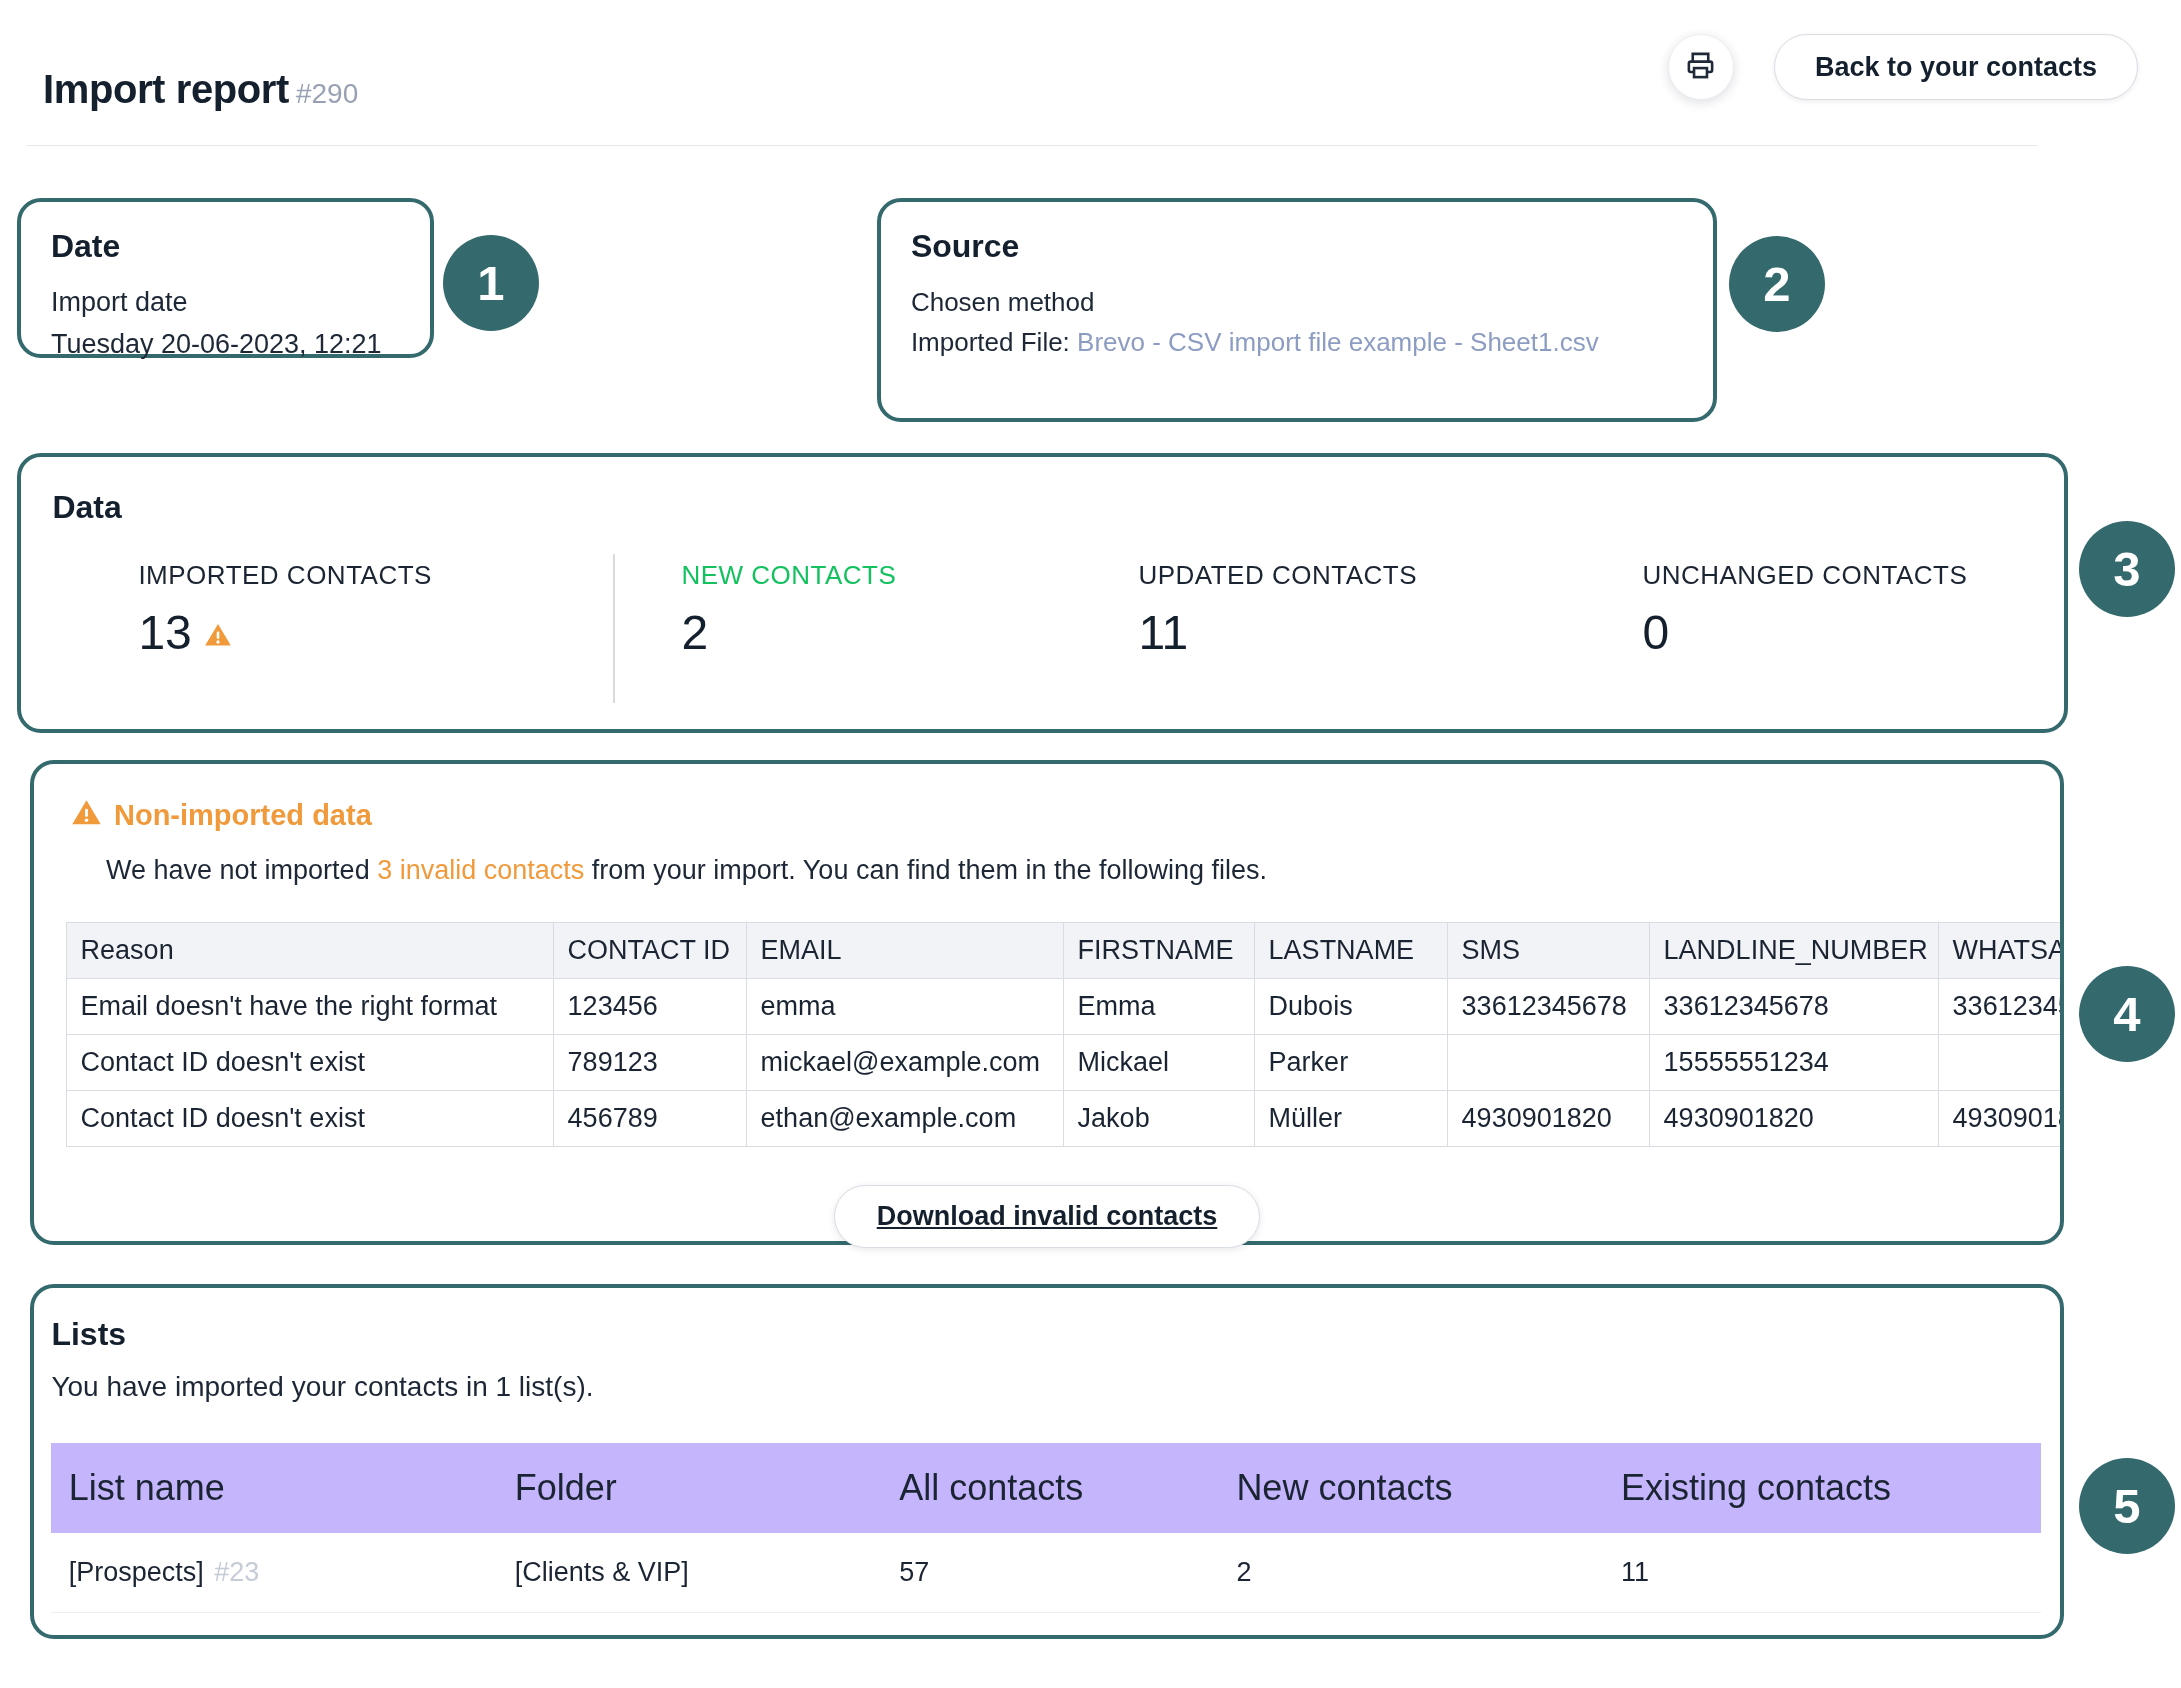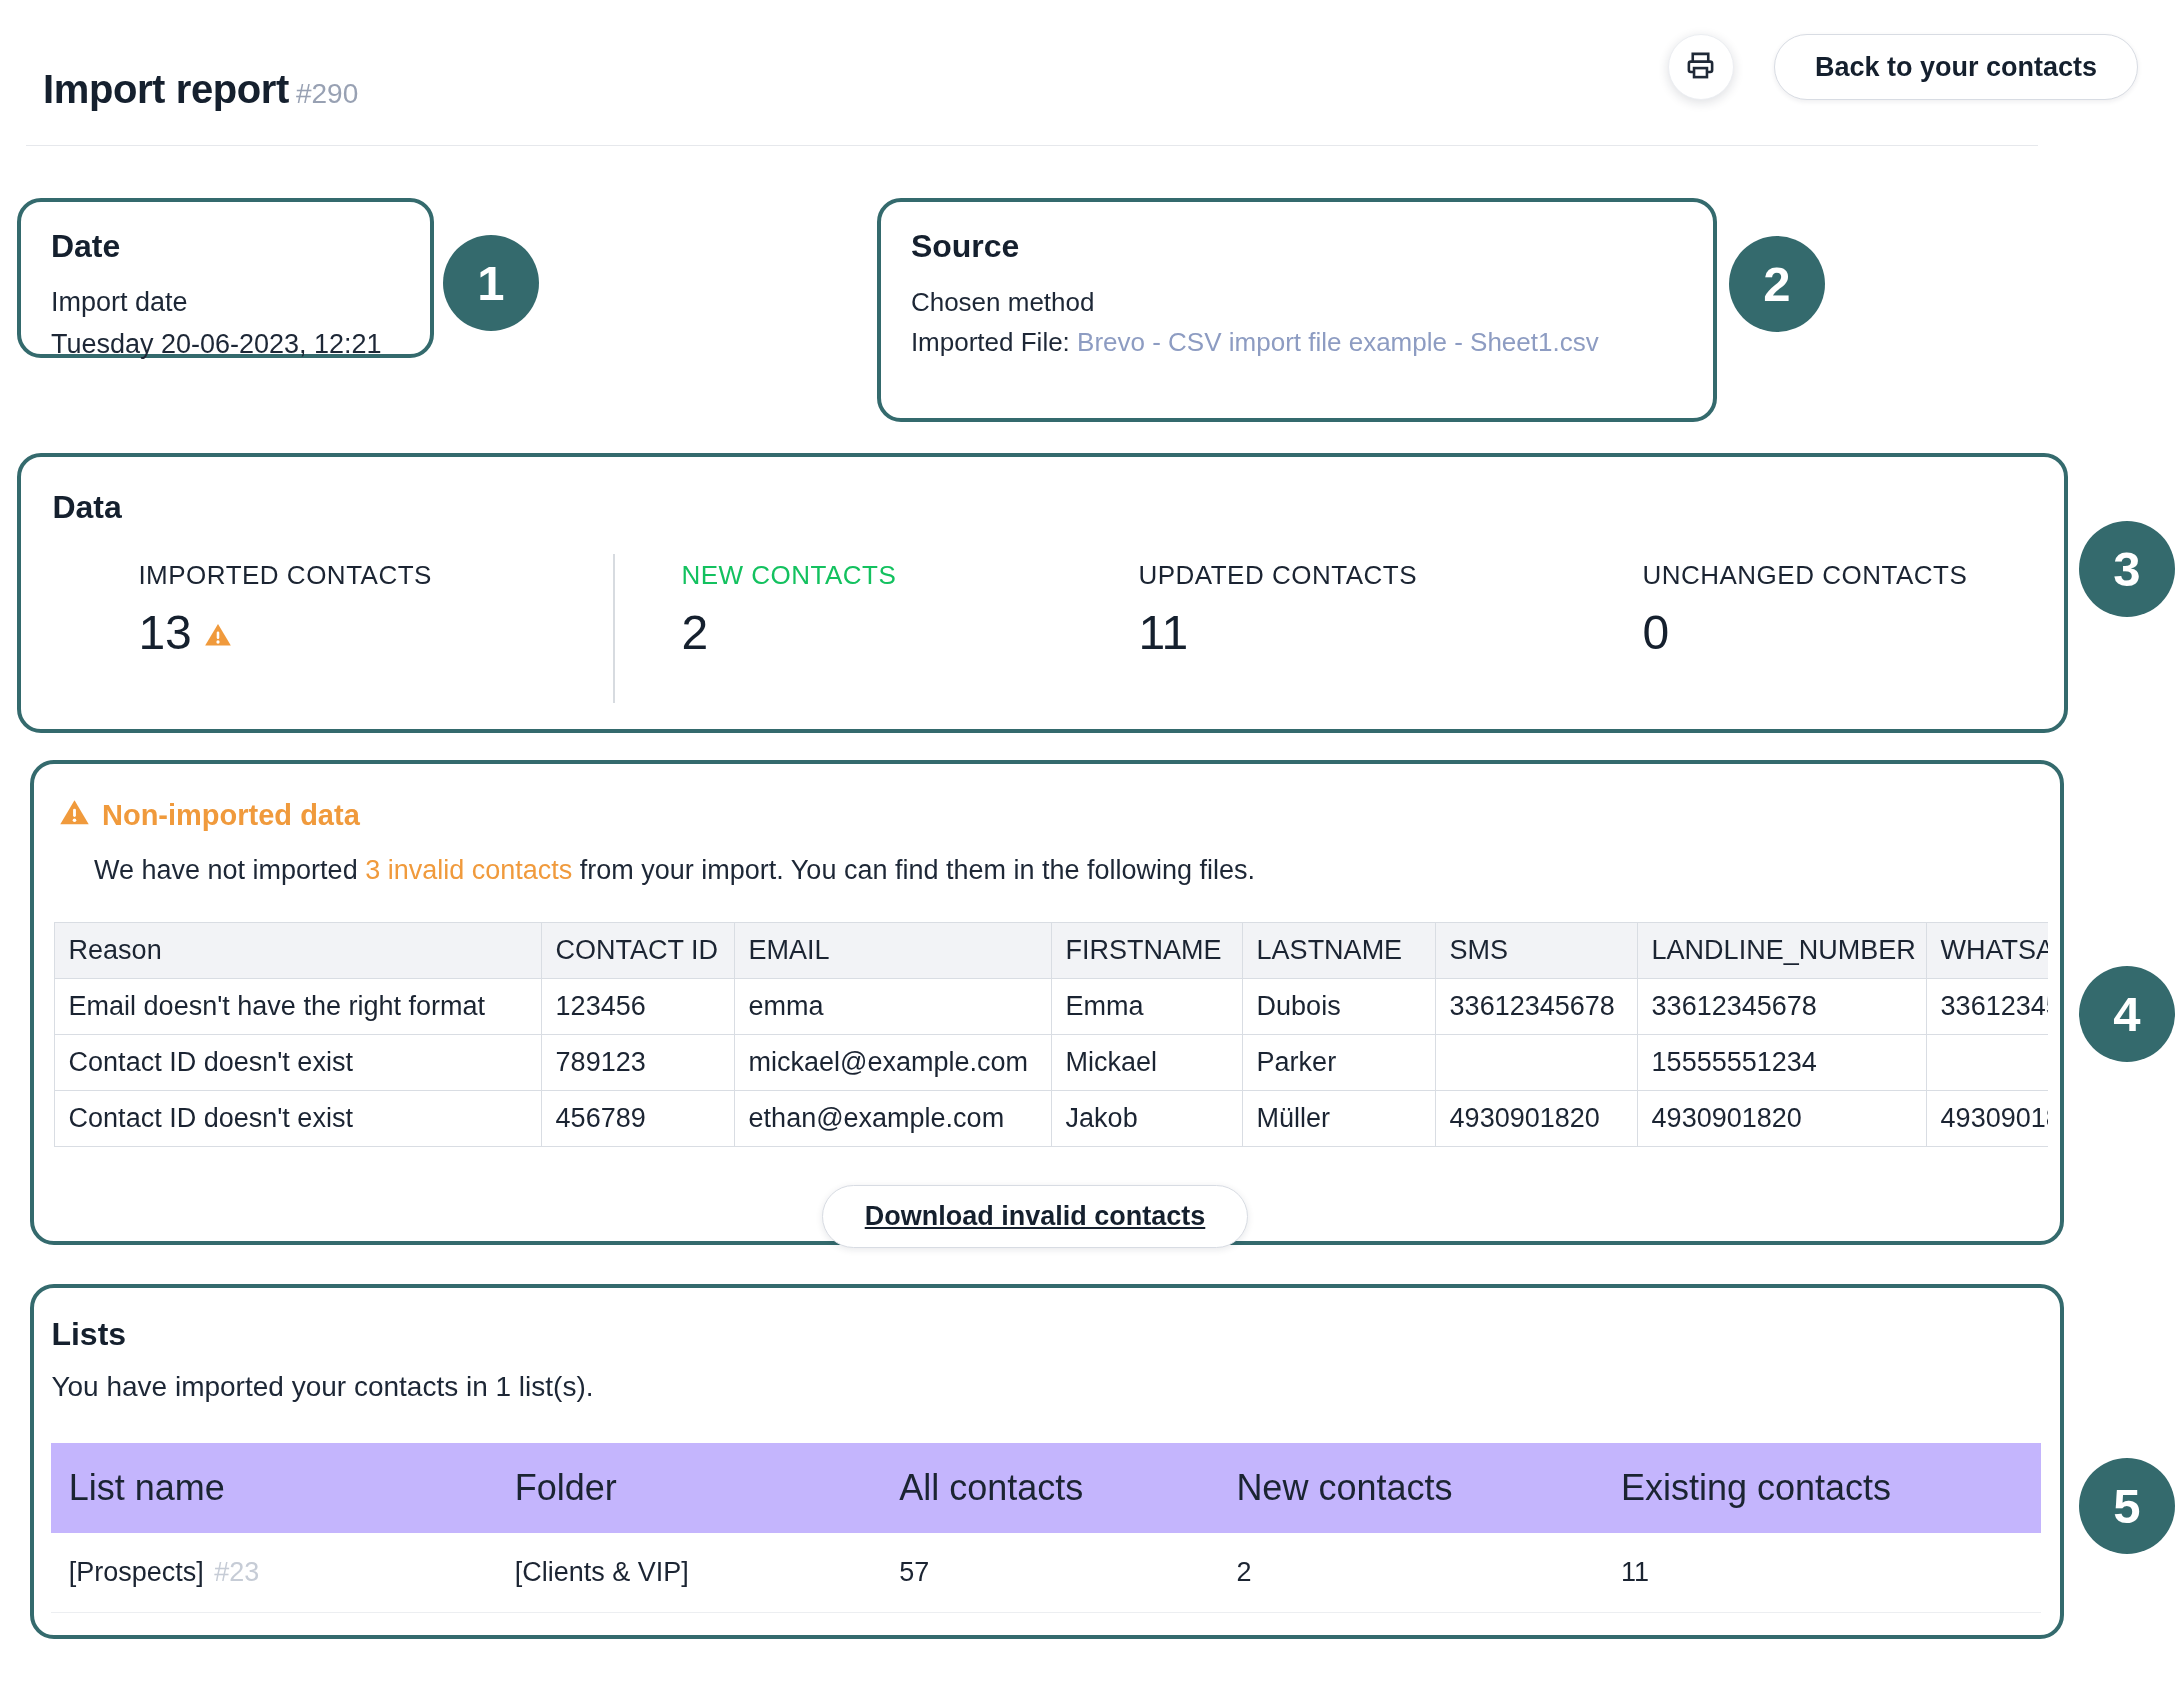--- a/index.html
+++ b/index.html
@@ -63,21 +63,21 @@
 
   
   .data-card { position: relative; width: 2051px; height: 280px; margin: 31px 0 0 17.4px; padding: 32px 0 0 31px; }
   .stat { position: absolute; top: 103px; }
   .stat-label { font-size: 26px; letter-spacing: 0.5px; color: #1b2432; text-align: right; }
   .stat-label.green { color: #13c15f; }
   .stat-value { font-size: 48px; font-weight: 500; color: #15202e; margin-top: 14px; display: flex; align-items: flex-end; gap: 12px; }
   .stat-divider { position: absolute; left: 592px; top: 97px; width: 1.7px; height: 149px; background: #d7dbe0; }
 
   
-  .noni-card { position: relative; width: 2034px; height: 485px; margin: 27px 0 0 30px; padding: 33px 0 0 4px; }
+  .noni-card { position: relative; width: 2034px; height: 485px; margin: 27px 0 0 30px; padding: 33px 0 0 16px; }
   .noni-title { display: flex; align-items: center; gap: 12px; margin-left: 21px; }
   .noni-title span { font-size: 29px; font-weight: 600; color: #f09a3c; }
   .noni-msg { margin: 15.6px 0 0 56px; font-size: 28px; color: #1b2432; }
   .noni-msg .orange { color: #f09a3c; }
   .table-clip { margin: 29.5px 0 0 15.6px; width: 1994px; overflow: hidden; }
   table.invalid-table { border-collapse: collapse; table-layout: fixed; width: 2086px; }
   .invalid-table th, .invalid-table td {
     border: 1.7px solid #d9dde3;
     font-size: 27px; font-weight: 400;
     text-align: left; padding: 12px 14px;

